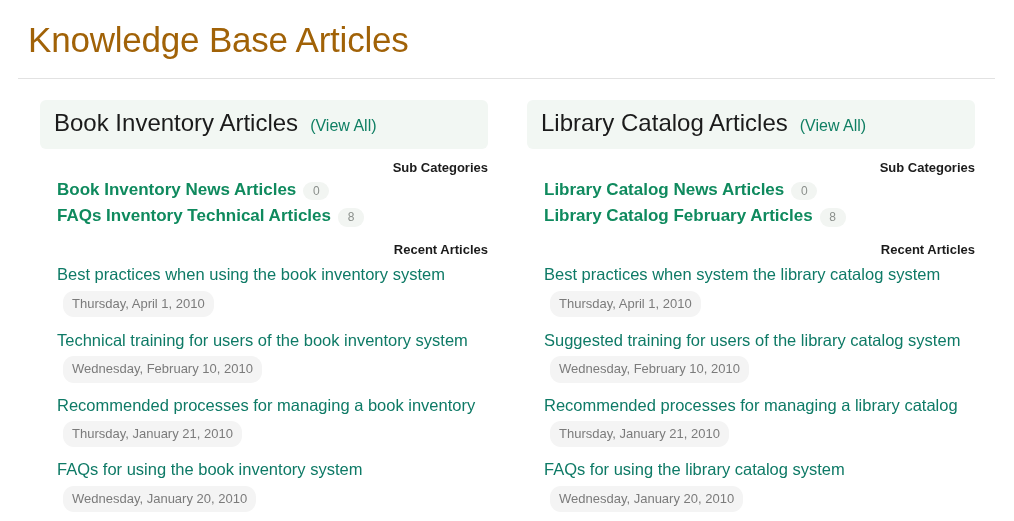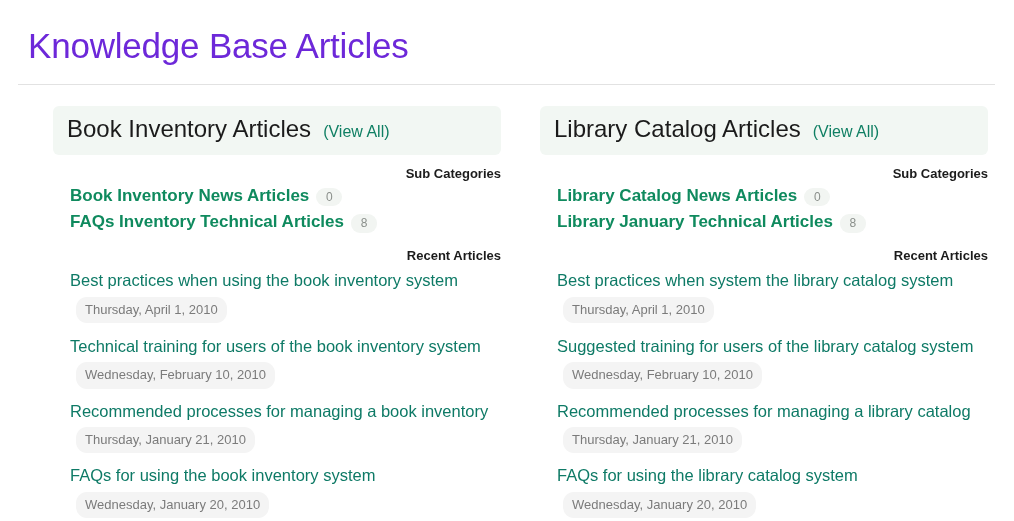--- a/index.html
+++ b/index.html
@@ -9,38 +9,38 @@
   }
   body {
     width: 1014px;
     height: 521px;
     font-family: "Liberation Sans", sans-serif;
     color: #333333;
     overflow: hidden;
   }
 
   .page-title {
-    color: #6d28d9;
+    color: #a16207;
     font-size: 35px;
     font-weight: 400;
     line-height: 1;
     margin: 0;
-    padding: 28px 0 0 28px;
+    padding: 22px 0 0 28px;
     letter-spacing: -0.2px;
   }
 
   .title-rule {
     height: 1px;
     background: #e2e2e2;
     margin: 21px 19px 0 18px;
   }
 
   .columns {
     display: flex;
-    padding: 21px 0 0 13px;
+    padding: 21px 0 0 0;
   }
 
   .column {
     width: 448px;
     flex: 0 0 448px;
   }
   .column.left  { margin-left: 40px; }
   .column.right { margin-left: 39px; }
 
   .panel-header {
@@ -187,21 +187,21 @@
       <a class="view-all-link">(View All)</a>
     </div>
 
     <div class="section-label">Sub Categories</div>
 
     <div class="subcat-row">
       <a class="subcat-link">Library Catalog News Articles</a>
       <span class="count-badge">0</span>
     </div>
     <div class="subcat-row">
-      <a class="subcat-link">Library January Technical Articles</a>
+      <a class="subcat-link">Library Catalog February Articles</a>
       <span class="count-badge">8</span>
     </div>
 
     <div class="section-label recent-label">Recent Articles</div>
 
     <ul class="article-list">
       <li class="article-item">
         <a class="article-link">Best practices when system the library catalog system</a><span class="article-date">Thursday, April 1, 2010</span>
       </li>
       <li class="article-item">

